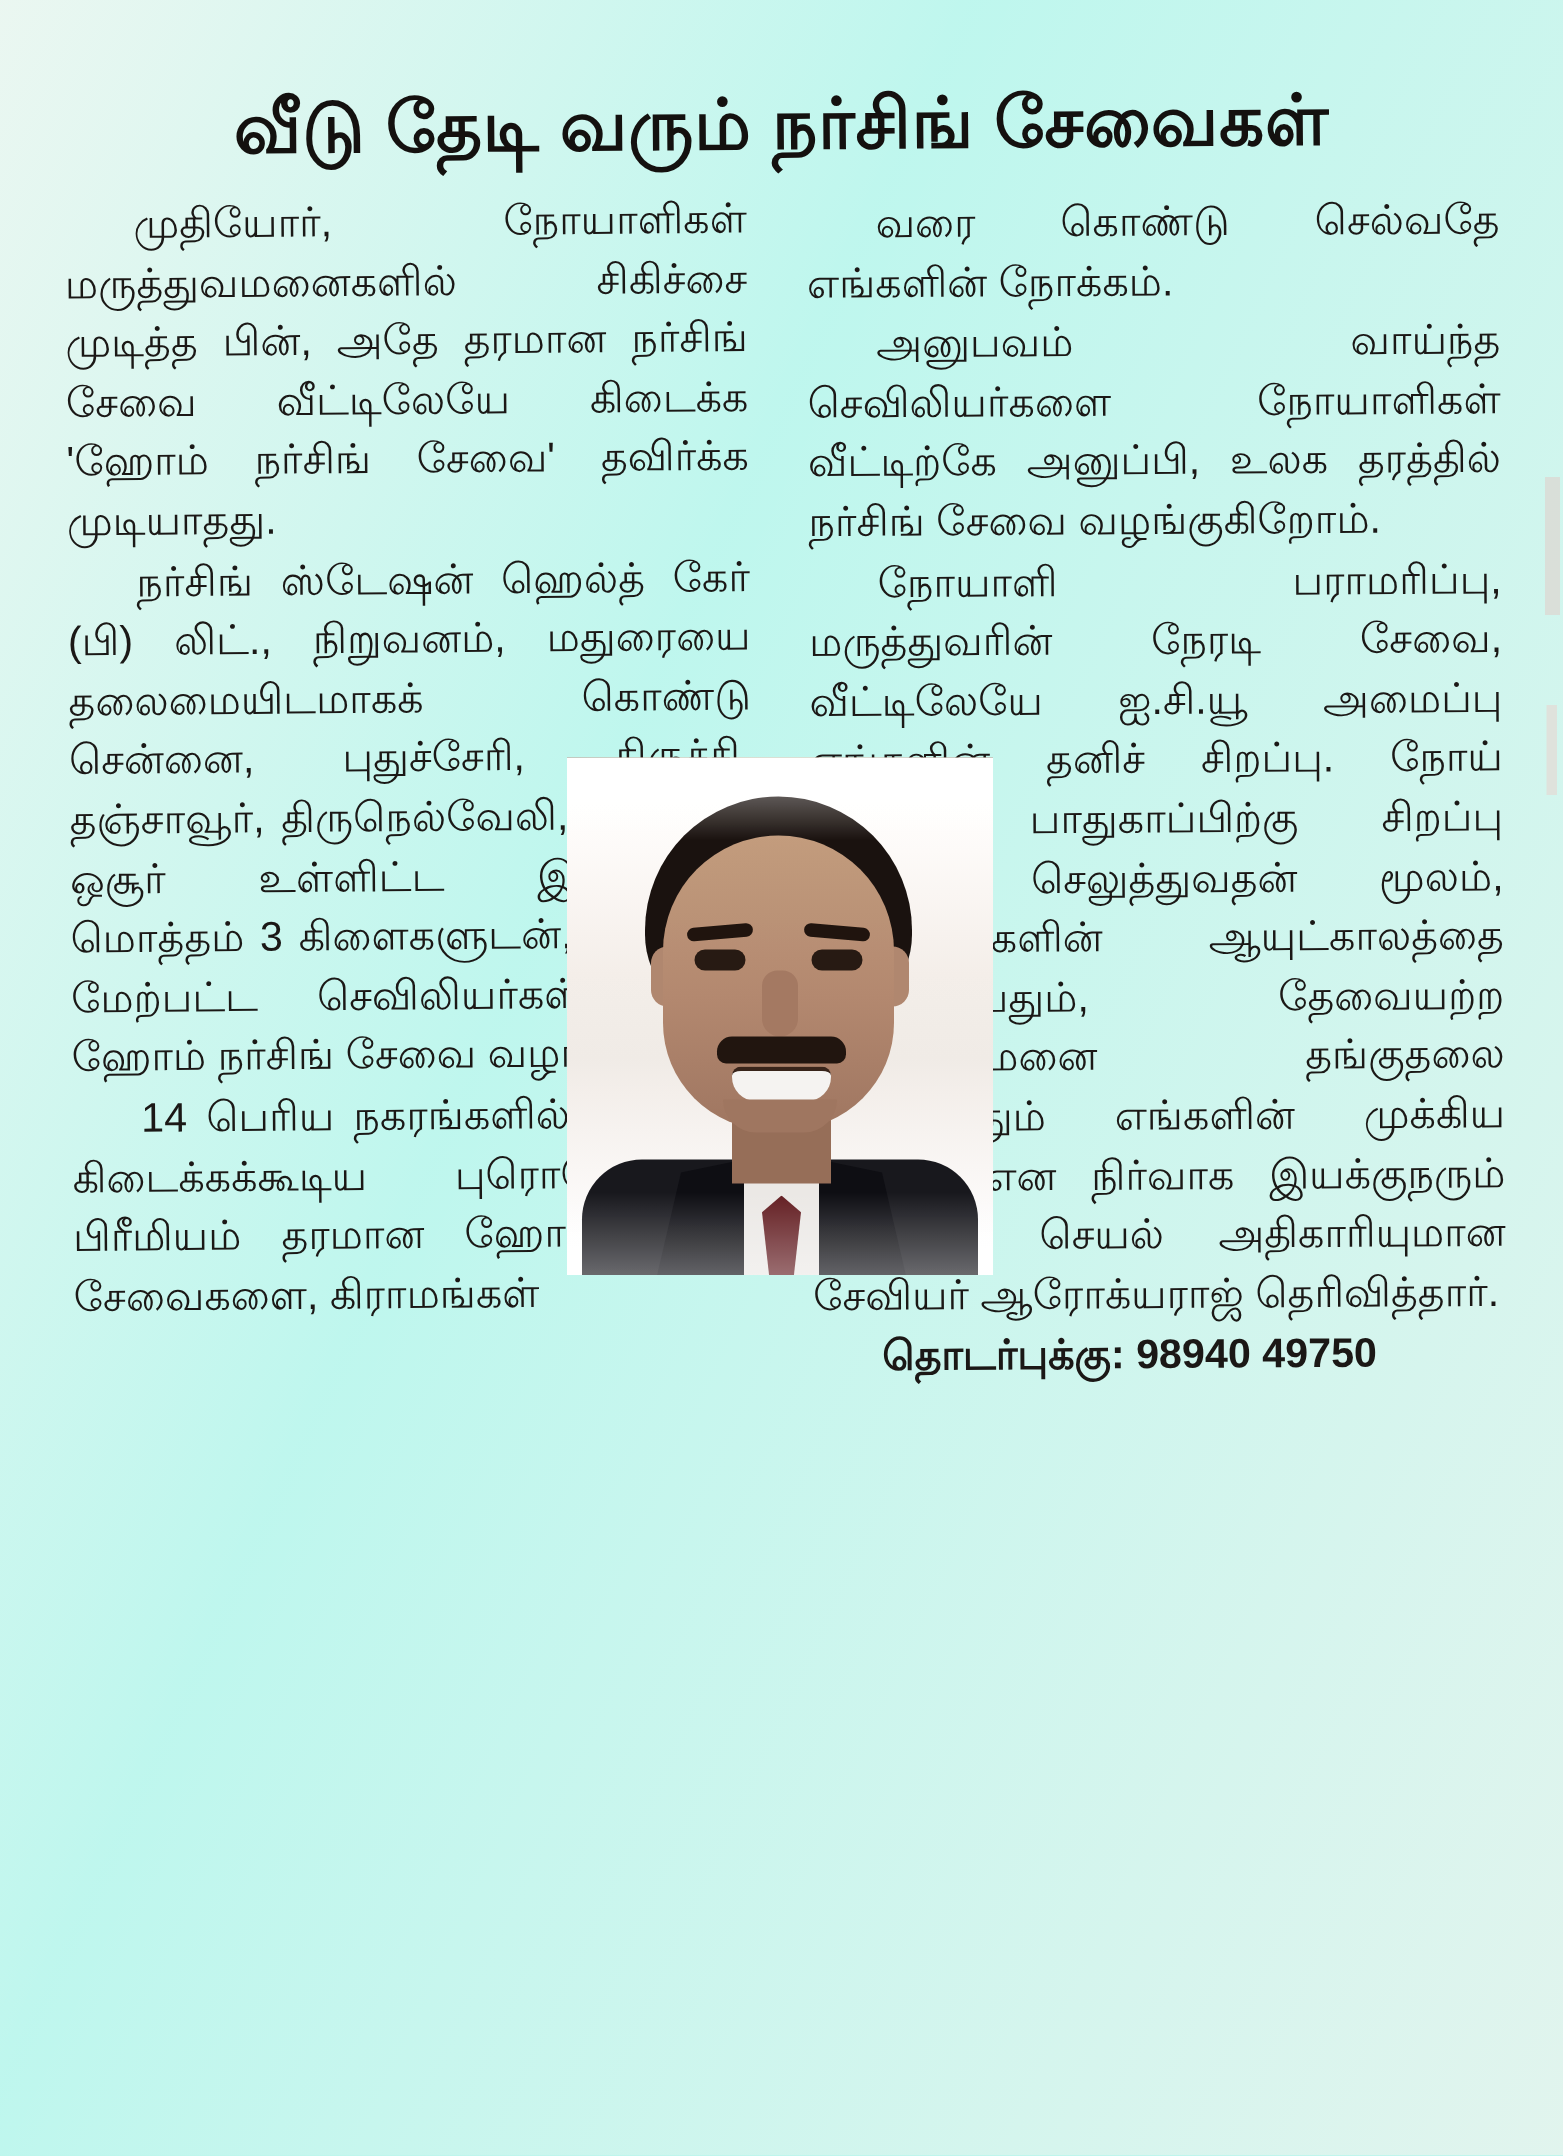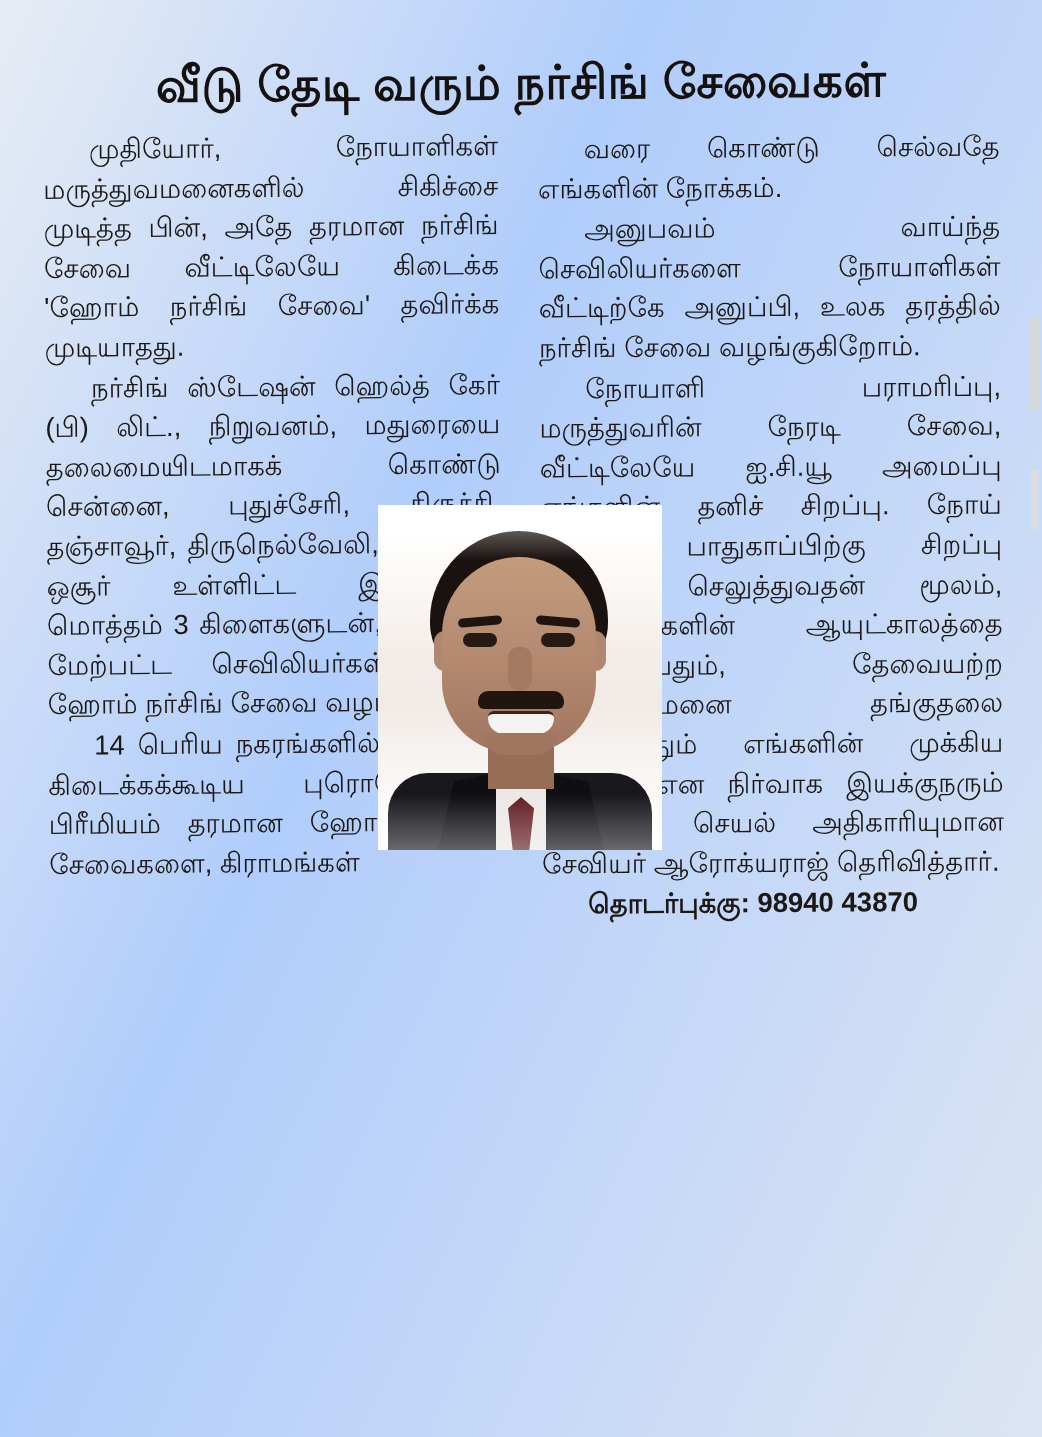--- a/index.html
+++ b/index.html
@@ -8,21 +8,21 @@
     padding: 0;
     background: #ffffff;
   }
   body {
     font-family: "Liberation Sans", sans-serif;
   }
   .page {
     position: relative;
     width: 1042px;
     height: 1437px;
-    background: #3b82f6;
+    background: #5eead4;
     overflow: hidden;
   }
   
   .paper-tint {
     position: absolute;
     inset: 0;
     background:
       linear-gradient(115deg, rgba(250,248,244,0.9) 0%, rgba(255,255,255,0.6) 38%, rgba(248,246,242,0.85) 100%);
     pointer-events: none;
   }
@@ -299,18 +299,18 @@
       <p class="photo-wrap-para">நர்சிங் ஸ்டேஷன் ஹெல்த் கேர் (பி) லிட்., நிறுவனம், மதுரையை தலைமையிடமாகக் கொண்டு சென்னை, புதுச்சேரி, திருச்சி, தஞ்சாவூர், திருநெல்வேலி, கோவை, ஒசூர் உள்ளிட்ட இடங்களில் மொத்தம் 3 கிளைகளுடன், 500க்கும் மேற்பட்ட செவிலியர்கள் மூலம் ஹோம் நர்சிங் சேவை வழங்குகிறது.</p>
       <p>14 பெரிய நகரங்களில் மட்டுமே கிடைக்கக்கூடிய புரொபெஷனல், பிரீமியம் தரமான ஹோம் நர்சிங் சேவைகளை, கிராமங்கள்</p>
     </div>
 
     <div class="col col-right">
       <p>வரை கொண்டு செல்வதே எங்களின் நோக்கம்.</p>
       <p>அனுபவம் வாய்ந்த செவிலியர்களை நோயாளிகள் வீட்டிற்கே அனுப்பி, உலக தரத்தில் நர்சிங் சேவை வழங்குகிறோம்.</p>
       <p>நோயாளி பராமரிப்பு, மருத்துவரின் நேரடி சேவை, வீட்டிலேயே ஐ.சி.யூ அமைப்பு எங்களின் தனிச் சிறப்பு. நோய் தடுப்பு, பாதுகாப்பிற்கு சிறப்பு கவனம் செலுத்துவதன் மூலம், நோயாளிகளின் ஆயுட்காலத்தை அதிகரிப்பதும், தேவையற்ற மருத்துவமனை தங்குதலை குறைப்பதும் எங்களின் முக்கிய இலக்கு என நிர்வாக இயக்குநரும் தலைமை செயல் அதிகாரியுமான சேவியர் ஆரோக்யராஜ் தெரிவித்தார்.</p>
       <p class="contact">
         <span>தொடர்புக்கு:</span>
-        <span class="num">98940 43870</span>
+        <span class="num">98940 49750</span>
       </p>
     </div>
 
   </div>
 </div>
 
 </body></html>

